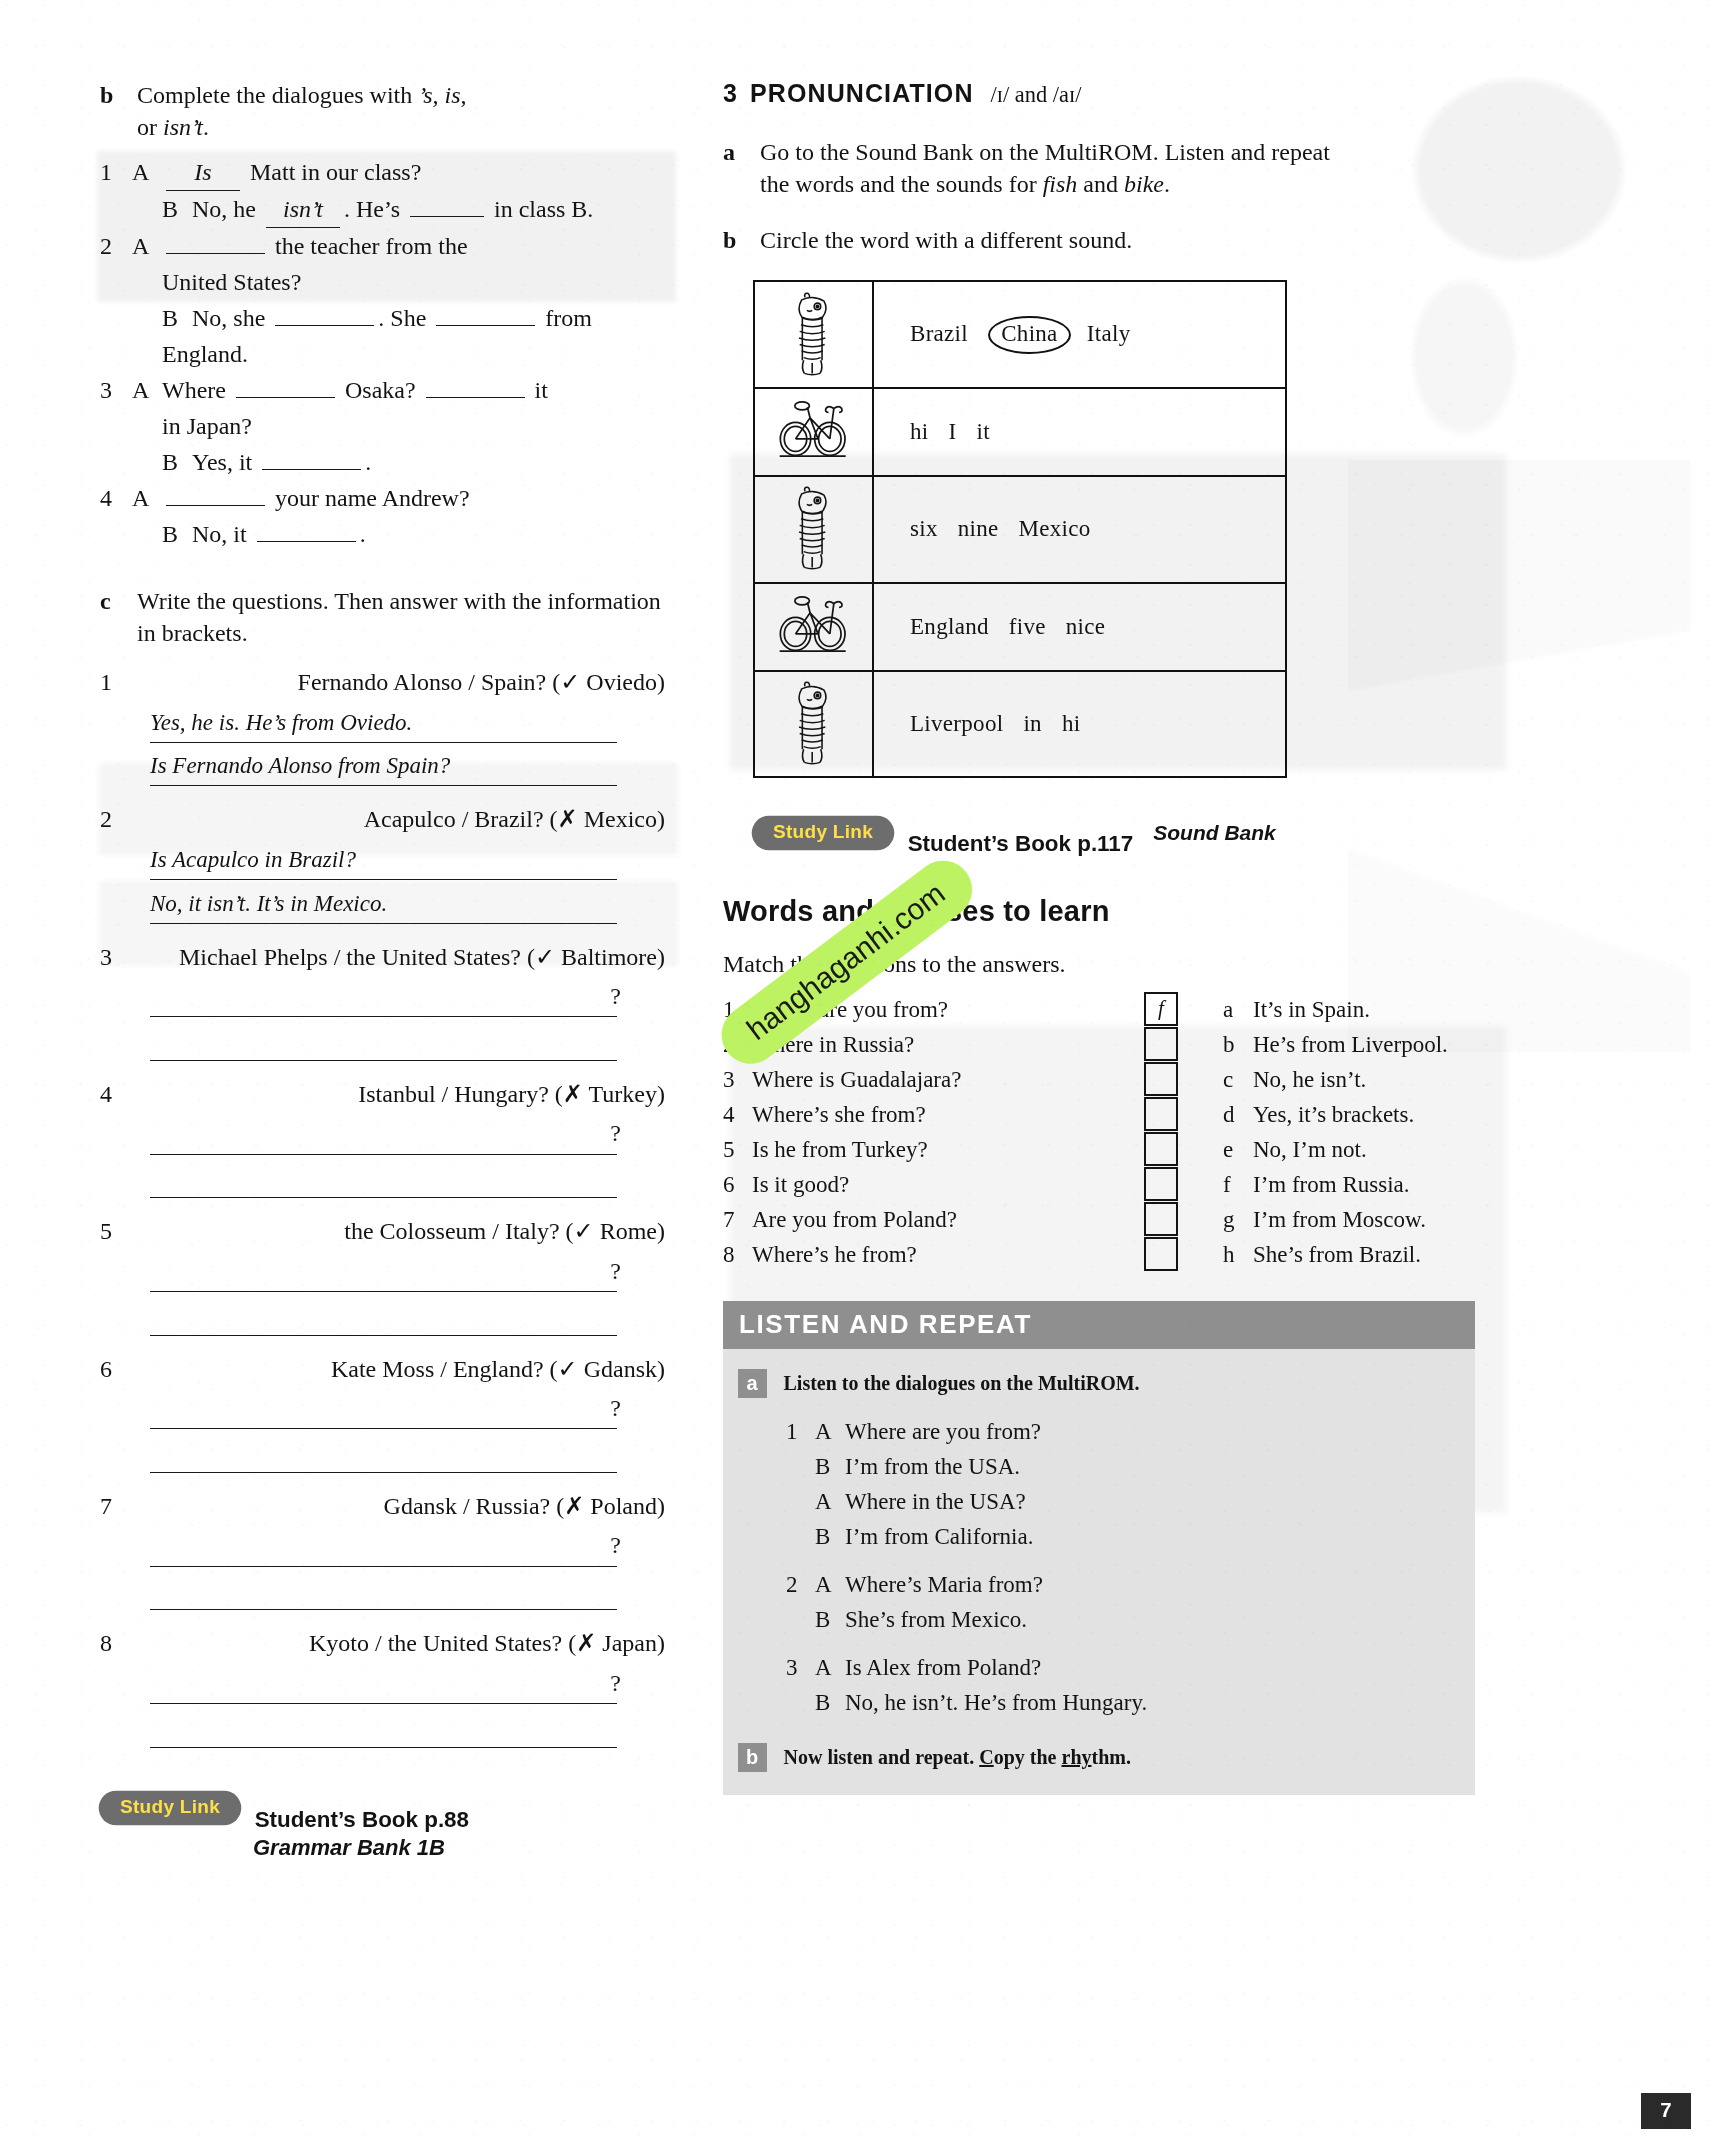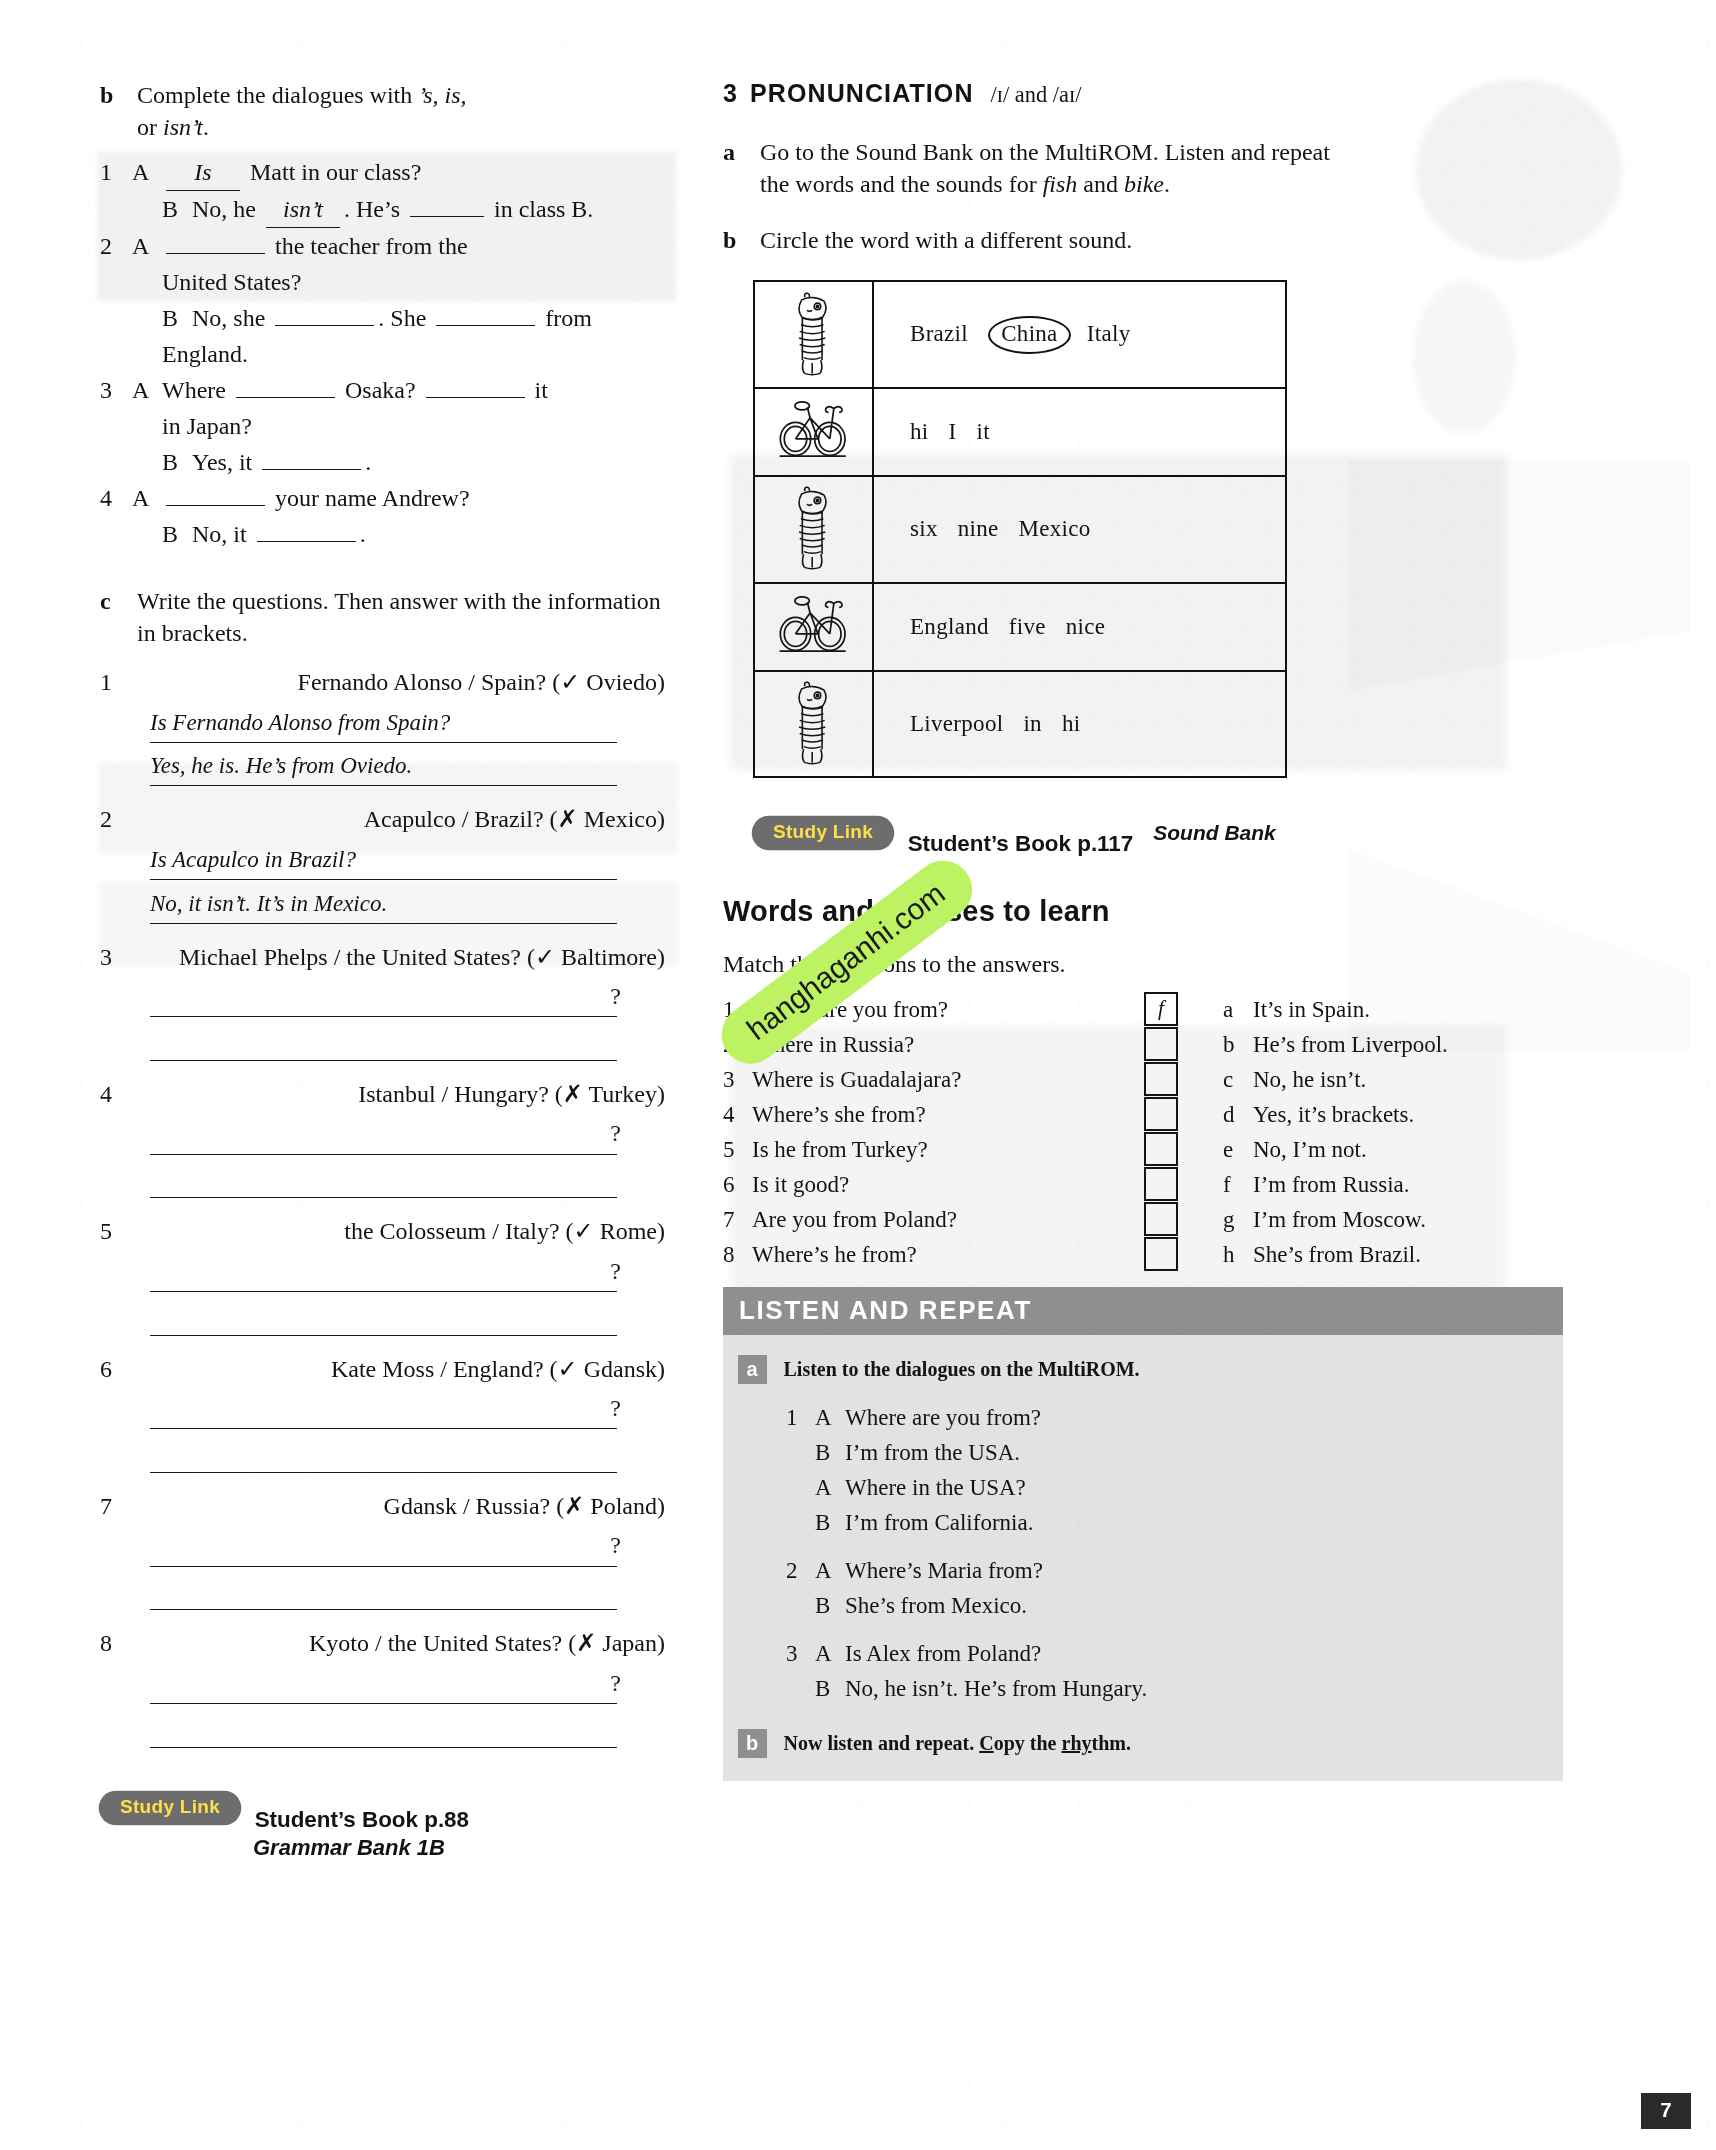--- a/index.html
+++ b/index.html
@@ -125,21 +125,21 @@
   .match-row .q{flex:1;}
   .mbox{
     width:30px;height:30px;border:2px solid #141414;margin:2px 0 2.6px 0;
     font-style:italic;font-size:21px;text-align:center;line-height:29px;
   }
   .ans-row{display:flex;align-items:center;font-size:23px;height:35px;}
   .ans-row .l{width:30px;flex:none;}
 
   
   .panel{
-    margin-top:15px;background:#e2e2e2;width:840px;
+    margin-top:29px;background:#e2e2e2;width:752px;
     padding:0 0 22.4px 0;position:relative;
   }
   .panel-bar{
     background:#8f8f8f;color:#ffffff;
     font-family:"Liberation Sans",sans-serif;font-weight:bold;
     font-size:26px;letter-spacing:1.6px;padding:8px 0 9.2px 16px;
   }
   .panel-step{display:flex;align-items:center;margin:20px 0 0 14.5px;}
   .step-badge{
     width:29px;height:29px;background:#8f8f8f;color:#ffffff;
@@ -266,22 +266,22 @@
     <div class="ex-letter">c</div>
     <div class="ex-body">Write the questions. Then answer with the information in brackets.</div>
   </div>
 
   <div id="c-items">
       <div class="c-item">
         <div class="c-head">
           <span class="n">1</span>
           <span class="txt">Fernando Alonso / Spain? (✓ Oviedo)</span>
         </div>
+        <div class="ansline">Yes, he is. He’s from Oviedo.</div>
         <div class="ansline">Is Fernando Alonso from Spain?</div>
-        <div class="ansline">Yes, he is. He’s from Oviedo.</div>
       </div>
       <div class="c-item">
         <div class="c-head">
           <span class="n">2</span>
           <span class="txt">Acapulco / Brazil? (✗ Mexico)</span>
         </div>
         <div class="ansline">Is Acapulco in Brazil?</div>
         <div class="ansline">No, it isn’t. It’s in Mexico.</div>
       </div>
       <div class="c-item">

